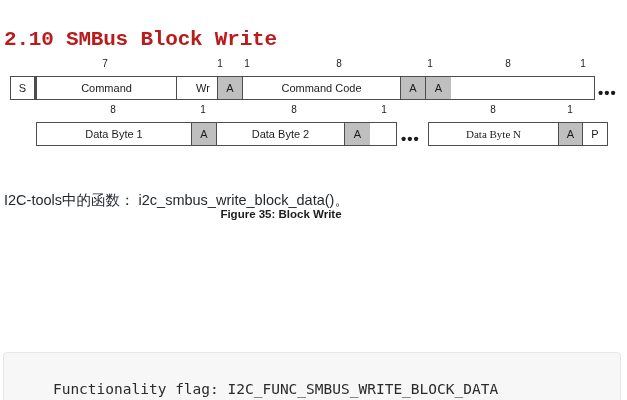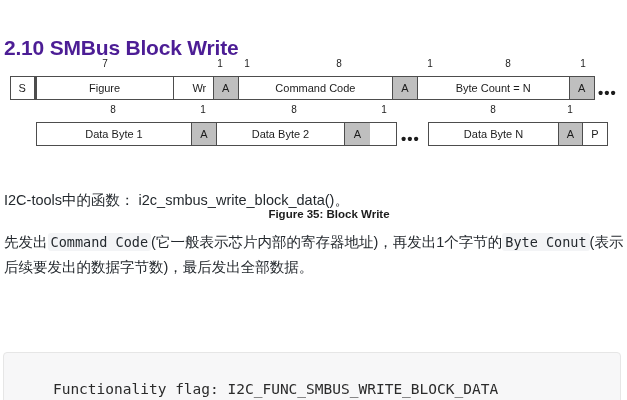--- a/index.html
+++ b/index.html
@@ -19,26 +19,27 @@
     position: relative;
     width: 627px;
     height: 400px;
     padding: 0;
   }
 
   
   .heading {
     position: absolute;
     left: 4px;
-    top: 22px;
+    top: 14px;
     font-size: 21px;
     font-weight: bold;
-    color: #4c1d95;
+    color: #b91c1c;
     letter-spacing: -0.2px;
     white-space: nowrap;
+    font-family: Liberation Mono, monospace;
   }
 
   
   .figure {
     position: absolute;
     left: 0px;
     top: 58px;
     width: 627px;
   }
   .diag-row {
@@ -96,21 +97,20 @@
   }
   .figcaption {
     position: absolute;
     left: 0;
     top: 150px;
     width: 562px;
     text-align: center;
     font-size: 11.5px;
     font-weight: bold;
     color: #1c1c1c;
-    padding-left: 48px;
   }
 
   
   .body-text {
     position: absolute;
     left: 4px;
     font-size: 14.5px;
     line-height: 25px;
     color: #24292e;
     font-family: "Liberation Sans", "DejaVu Sans", sans-serif;
@@ -150,26 +150,25 @@
 
 <div class="page">
 
   <h1 class="heading">2.10 SMBus Block Write</h1>
 
   <div class="figure">
 
     <div class="diag-row">
       <div class="frame" style="left:10px; width:585px;">
         <div class="cell" style="width:24px;">S</div>
-        <div class="cell thick-left" style="width:142px;">Figure</div>
+        <div class="cell thick-left" style="width:142px;">Command</div>
         <div class="cell" style="width:29px;margin-left:12px;">Wr</div>
         <div class="cell ack" style="width:25px;">A</div>
         <div class="cell" style="width:158px;">Command Code</div>
         <div class="cell ack" style="width:25px;">A</div>
-        <div class="cell" style="width:155px;">Byte Count = N</div>
         <div class="cell ack" style="width:25px;">A</div>
       </div>
       <div class="bitlabel" style="left:105px;">7</div>
       <div class="bitlabel" style="left:220px;">1</div>
       <div class="bitlabel" style="left:247px;">1</div>
       <div class="bitlabel" style="left:339px;">8</div>
       <div class="bitlabel" style="left:430px;">1</div>
       <div class="bitlabel" style="left:508px;">8</div>
       <div class="bitlabel" style="left:583px;">1</div>
       <div class="ellipsis" style="left:598px;">•••</div>
@@ -177,40 +176,37 @@
 
     <div class="diag-row">
       <div class="frame" style="left:36px; width:361px;">
         <div class="cell" style="width:155px;text-align:center;">Data Byte 1</div>
         <div class="cell ack" style="width:25px;">A</div>
         <div class="cell" style="width:128px;">Data Byte 2</div>
         <div class="cell ack" style="width:25px;">A</div>
       </div>
       <div class="ellipsis" style="left:401px;">•••</div>
       <div class="frame" style="left:428px; width:180px;">
-        <div class="cell" style="width:130px;">Data Byte N</div>
+        <div class="cell" style="width:130px;font-family:Liberation Serif, serif;">Data Byte N</div>
         <div class="cell ack" style="width:24px;">A</div>
         <div class="cell" style="width:24px;">P</div>
       </div>
       <div class="bitlabel" style="left:113px;">8</div>
       <div class="bitlabel" style="left:203px;">1</div>
       <div class="bitlabel" style="left:294px;">8</div>
       <div class="bitlabel" style="left:384px;">1</div>
       <div class="bitlabel" style="left:493px;">8</div>
       <div class="bitlabel" style="left:570px;">1</div>
     </div>
 
     <div class="figcaption">Figure 35: Block Write</div>
   </div>
 
   <div class="body-text" id="para-func">
     <span>I2C-tools中的函数： i2c_smbus_write_block_data()。</span>
   </div>
 
-  <div class="body-text" id="para-desc">
-    <span>先发出</span><code class="inline">Command Code</code><span>(它一般表示芯片内部的寄存器地址)，再发出1个字节的</span><code class="inline">Byte Conut</code><span>(表示后续要发出的数据字节数)，最后发出全部数据。</span>
-  </div>
 
   <div class="codeblock">
     <span>Functionality flag: I2C_FUNC_SMBUS_WRITE_BLOCK_DATA</span>
   </div>
 
 </div>
 
 </body></html>

